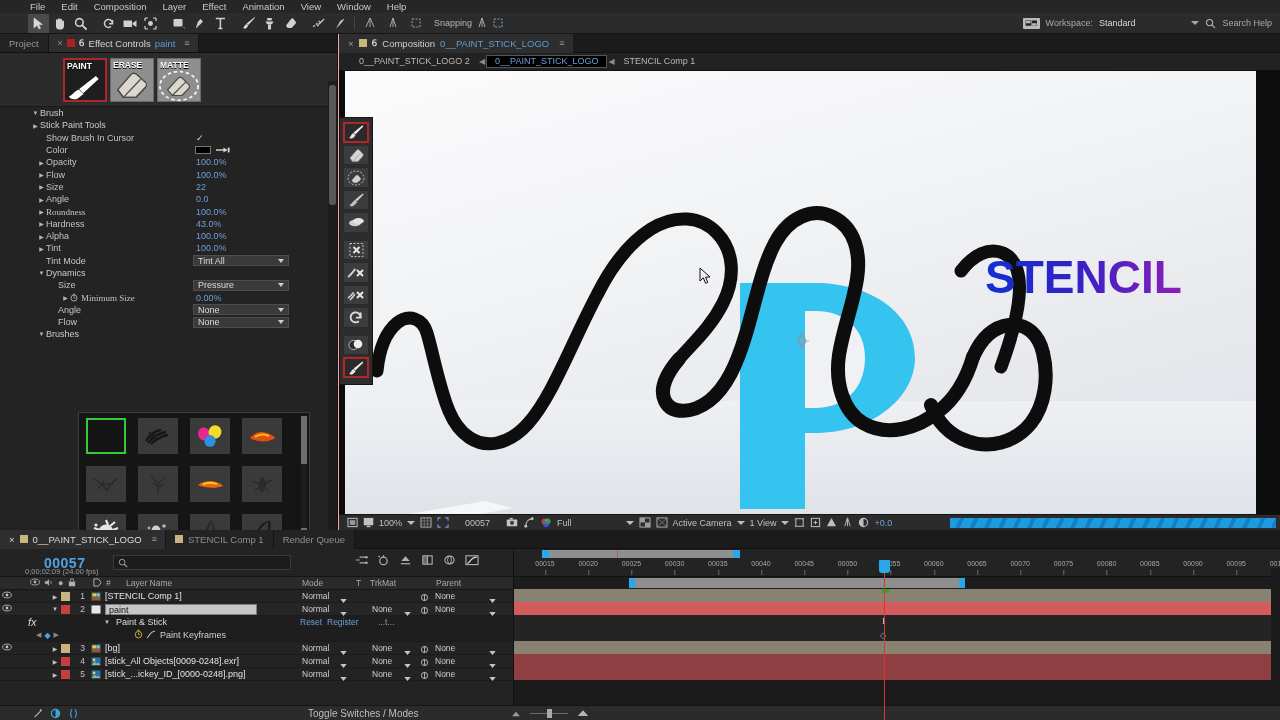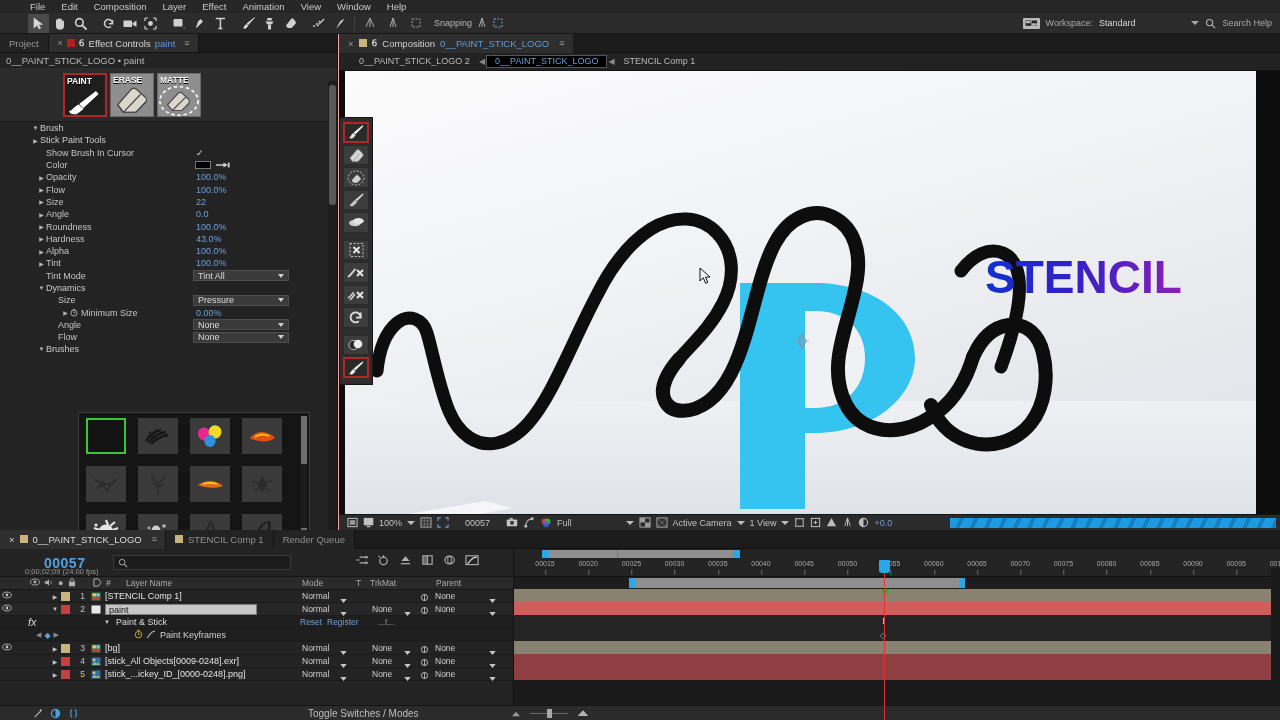--- a/index.html
+++ b/index.html
@@ -507,21 +507,20 @@
       <div class="ptab active">
         <span class="xbtn">×</span>
         <span class="sq-red"></span>
         <span class="comp-glyph">𝟨</span>
         <span>Effect Controls</span>
         <span class="tab-blue">paint</span>
         <span class="hamburger">≡</span>
       </div>
     </div>
 
-    <div class="ec-breadcrumb">0__PAINT_STICK_LOGO • paint</div>
 
     <div class="mode-row" id="mode-row">
         <div class="mode-btn active">
           <div class="lbl">PAINT</div>
           <svg class="mode-art" viewBox="0 0 44 34">
             <path d="M34 6 L37 9.4 L20 25 L15.6 20.2 Z" fill="#fff"></path>
             <path d="M15 20.8 L20.4 25.8 L14.4 30.4 C10.6 33 5 31.4 4.4 28.4 C9 26.8 9 23.6 15 20.8 Z" fill="#fff"></path>
           </svg>
         </div>
         <div class="mode-btn">
@@ -596,21 +595,21 @@
           <span class="pval">22</span>
         </div>
         <div class="prow">
           <div style="display: flex; align-items: center; padding-left: 37px;">
             <span class="tw">▶</span>
             <span class="pname">Angle</span>
           </div>
           <span class="pval">0.0</span>
         </div>
         <div class="prow">
-          <div style="display: flex; align-items: center; padding-left: 37px;">
+          <div style="display: flex; align-items: center; padding-left: 37px; font-family: Liberation Serif, serif;">
             <span class="tw">▶</span>
             <span class="pname">Roundness</span>
           </div>
           <span class="pval">100.0%</span>
         </div>
         <div class="prow">
           <div style="display: flex; align-items: center; padding-left: 37px;">
             <span class="tw">▶</span>
             <span class="pname">Hardness</span>
           </div>
@@ -650,21 +649,21 @@
           <div style="display: flex; align-items: center; padding-left: 49px;">
             <span class="tw"></span>
             <span class="pname">Size</span>
           </div>
           <div class="dd">
             <span>Pressure</span>
             <span class="dcar"></span>
           </div>
         </div>
         <div class="prow">
-          <div style="display: flex; align-items: center; padding-left: 61px;">
+          <div style="display: flex; align-items: center; padding-left: 61px; font-family: Liberation Serif, serif;">
             <span class="tw">▶</span>
             <span style="margin-right: 3px; display: flex;">
               <svg width="8" height="9" viewBox="0 0 9 10">
                 <circle cx="4.5" cy="5.6" r="3.4" fill="none" stroke="#b4b4b4" stroke-width="1"></circle>
                 <path d="M4.5 3.6 V5.6 H6" stroke="#b4b4b4" stroke-width="0.9" fill="none"></path>
                 <path d="M3.2 1.4 H5.8" stroke="#b4b4b4" stroke-width="1"></path>
               </svg>
             </span>
             <span class="pname">Minimum Size</span>
           </div>

